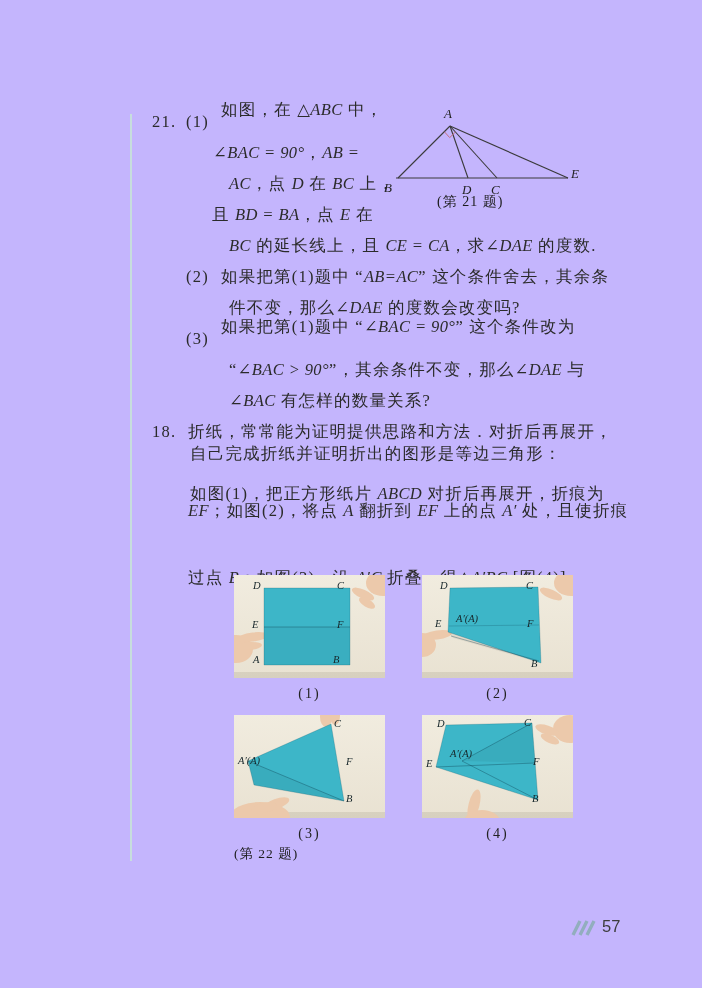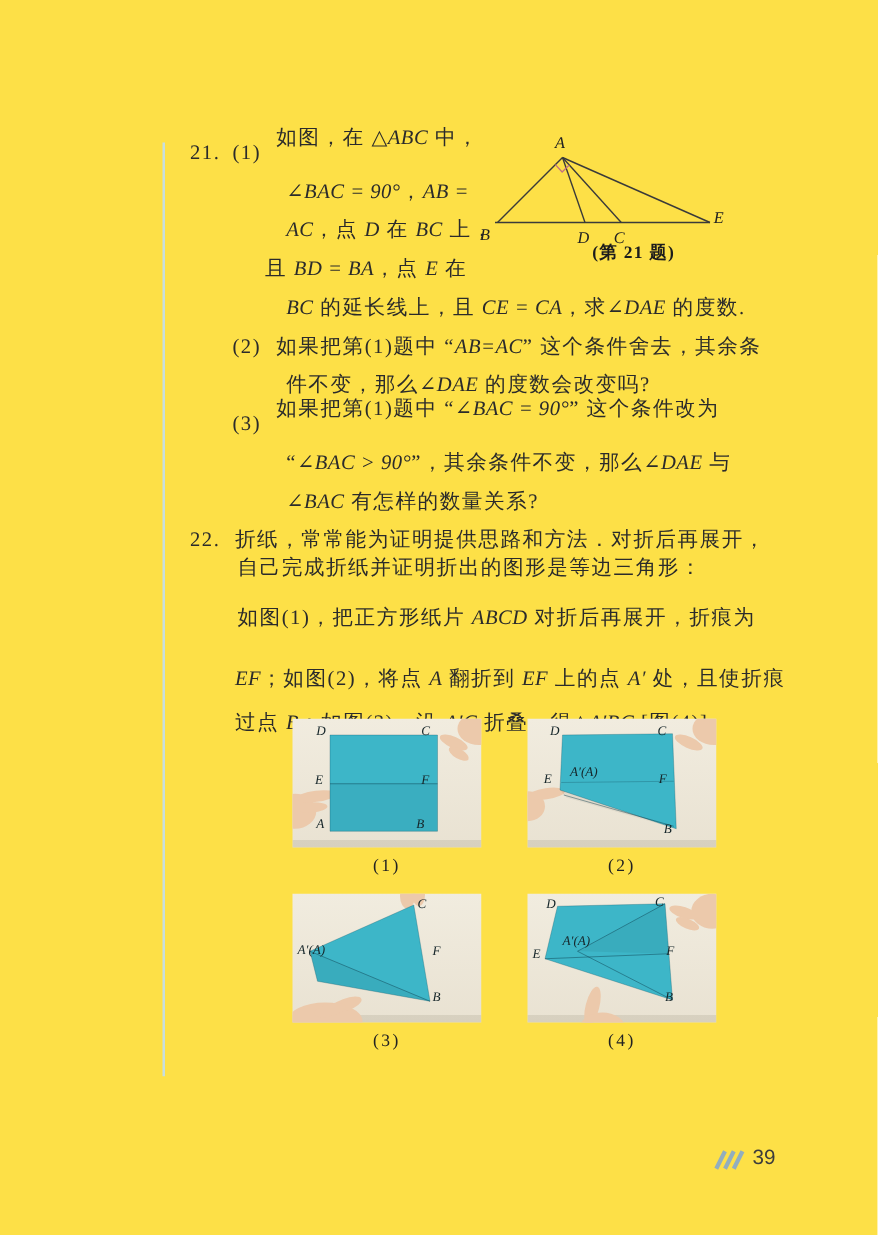--- a/index.html
+++ b/index.html
@@ -1,43 +1,43 @@
 <!DOCTYPE html>
 <html><head>
 <meta charset="utf-8">
 <style>
   html,body{margin:0;padding:0;background:#fff;}
-  .page{position:relative;width:702px;height:988px;background:#fde047;overflow:hidden;
+  .page{position:relative;width:702px;height:988px;background:#c4b5fd;overflow:hidden;
         font-family:"Liberation Serif","DejaVu Serif",serif;color:#2a2a2a;}
   .vrule{position:absolute;left:130px;top:114px;width:1.5px;height:747px;background:#c7dedd;}
   .ln{position:absolute;font-size:16.5px;line-height:20px;letter-spacing:1.2px;white-space:nowrap;color:#2b2b2b;}
   .m{font-style:italic;letter-spacing:0.4px;}
   .dlabel{position:absolute;font-style:italic;font-size:13px;color:#222;}
   .fig21{position:absolute;left:383px;top:100px;width:206px;height:115px;}
-  .figcap{position:absolute;font-weight:bold;font-size:14px;letter-spacing:1px;text-align:center;color:#1c1c1c;}
+  .figcap{position:absolute;font-weight:normal;font-size:14px;letter-spacing:1px;text-align:left;color:#1c1c1c;}
   .photo{position:absolute;width:151px;height:103px;background:linear-gradient(#f1ecdf,#e9e2d2);}
   .photo svg{position:absolute;left:0;top:0;}
   .plabel{position:absolute;font-style:italic;font-size:10.5px;color:#16262a;white-space:nowrap;}
   .pcap{position:absolute;width:151px;text-align:center;font-size:14px;letter-spacing:2px;color:#222;}
   .footer{position:absolute;left:570px;top:916px;width:80px;height:26px;}
   .pagenum{position:absolute;left:32px;top:1px;font-family:"Liberation Sans","DejaVu Sans",sans-serif;
            font-size:16.5px;color:#3c3c3c;}
 </style>
 </head>
 <body>
 
 <div class="page">
 
   <div class="vrule"></div>
 
   <div>
     <div class="ln" style="left:152px;top:112px">21.</div>
     <div class="ln" style="left:186px;top:112px">(1)</div>
     <div class="ln" style="left:221px;top:100px">如图，在 <span class="m">△ABC</span> 中，</div>
-    <div class="ln" style="left:229px;top:143px"><span class="m">∠BAC = 90°</span>，<span class="m">AB =</span></div>
+    <div class="ln" style="left:213px;top:143px"><span class="m">∠BAC = 90°</span>，<span class="m">AB =</span></div>
     <div class="ln" style="left:229px;top:174px"><span class="m">AC</span>，点 <span class="m">D</span> 在 <span class="m">BC</span> 上，</div>
     <div class="ln" style="left:212px;top:205px">且 <span class="m">BD = BA</span>，点 <span class="m">E</span> 在</div>
     <div class="ln" style="left:229px;top:236px"><span class="m">BC</span> 的延长线上，且 <span class="m">CE = CA</span>，求<span class="m">∠DAE</span> 的度数.</div>
 
     <div class="ln" style="left:186px;top:267px">(2)</div>
     <div class="ln" style="left:221px;top:267px">如果把第(1)题中 “<span class="m">AB=AC</span>” 这个条件舍去，其余条</div>
     <div class="ln" style="left:229px;top:298px">件不变，那么<span class="m">∠DAE</span> 的度数会改变吗?</div>
 
     <div class="ln" style="left:186px;top:329px">(3)</div>
     <div class="ln" style="left:221px;top:317px">如果把第(1)题中 “<span class="m">∠BAC = 90°</span>” 这个条件改为</div>
@@ -58,25 +58,25 @@
     </svg>
     <span class="dlabel" style="left:61px;top:6px">A</span>
     <span class="dlabel" style="left:1px;top:80px">B</span>
     <span class="dlabel" style="left:79px;top:82px">D</span>
     <span class="dlabel" style="left:108px;top:82px">C</span>
     <span class="dlabel" style="left:188px;top:66px">E</span>
   </div>
   <div class="figcap" style="left:437px;top:193px;width:140px">(第 21 题)</div>
 
   <div>
-    <div class="ln" style="left:152px;top:422px">22.</div>
+    <div class="ln" style="left:152px;top:422px">18.</div>
     <div class="ln" style="left:188px;top:422px">折纸，常常能为证明提供思路和方法．对折后再展开，</div>
     <div class="ln" style="left:190px;top:444px">自己完成折纸并证明折出的图形是等边三角形：</div>
     <div class="ln" style="left:190px;top:484px">如图(1)，把正方形纸片 <span class="m">ABCD</span> 对折后再展开，折痕为</div>
-    <div class="ln" style="left:188px;top:533px"><span class="m">EF</span>；如图(2)，将点 <span class="m">A</span> 翻折到 <span class="m">EF</span> 上的点 <span class="m">A′</span> 处，且使折痕</div>
+    <div class="ln" style="left:188px;top:501px"><span class="m">EF</span>；如图(2)，将点 <span class="m">A</span> 翻折到 <span class="m">EF</span> 上的点 <span class="m">A′</span> 处，且使折痕</div>
     <div class="ln" style="left:188px;top:568px">过点 <span class="m">B</span>；如图(3)，沿 <span class="m">A′C</span> 折叠，得<span class="m">△A′BC</span> [图(4)].</div>
   </div>
 
   <div class="photo" style="left:234px;top:575px">
     <svg width="151" height="103" viewBox="0 0 151 103">
       <rect x="0" y="97" width="151" height="6" fill="rgba(90,80,60,0.12)"></rect>
       <g fill="#ecc9ab">
         <ellipse cx="2" cy="74" rx="17" ry="14"></ellipse>
         <ellipse cx="19" cy="62" rx="16" ry="4.5" transform="rotate(-7 19 62)"></ellipse>
         <ellipse cx="15" cy="71" rx="13" ry="4" transform="rotate(-4 15 71)"></ellipse>
@@ -178,25 +178,26 @@
     <span class="plabel" style="left:4px;top:43px">E</span>
     <span class="plabel" style="left:111px;top:41px">F</span>
     <span class="plabel" style="left:110px;top:78px">B</span>
   </div>
 
   <div class="pcap" style="left:234px;top:686px">(1)</div>
   <div class="pcap" style="left:422px;top:686px">(2)</div>
   <div class="pcap" style="left:234px;top:826px">(3)</div>
   <div class="pcap" style="left:422px;top:826px">(4)</div>
 
+  <div class="figcap" style="left:234px;top:845px;width:340px;font-size:13.5px">(第 22 题)</div>
 
   <div class="footer">
     <svg width="28" height="22" viewBox="0 0 28 22">
       <g stroke="#92aebe" stroke-width="3.4">
         <line x1="3" y1="19" x2="10" y2="5"></line>
         <line x1="10" y1="19" x2="17" y2="5"></line>
         <line x1="17" y1="19" x2="24" y2="5"></line>
       </g>
     </svg>
-    <span class="pagenum">39</span>
+    <span class="pagenum">57</span>
   </div>
 
 </div>
 
 </body></html>

